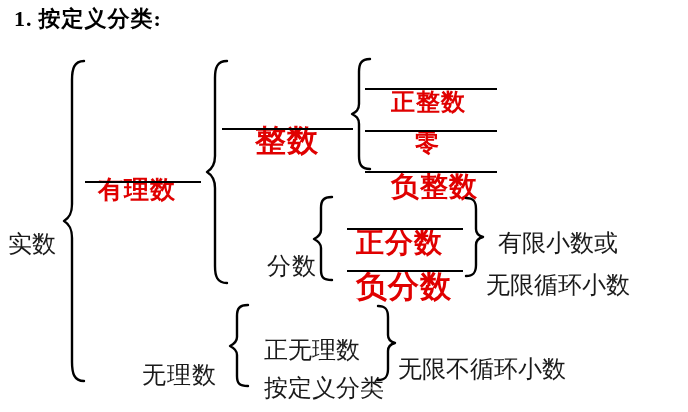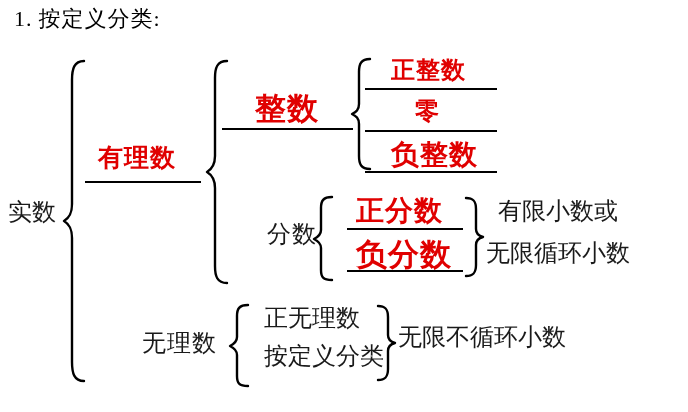--- a/index.html
+++ b/index.html
@@ -15,35 +15,36 @@
     font-family: "Liberation Serif", "DejaVu Serif", serif;
     color: #000000;
   }
 
   
   #title {
     position: absolute;
     left: 14px;
     top: 4px;
     font-size: 22px;
-    font-weight: normal;
+    font-weight: bold;
     letter-spacing: 1px;
     white-space: nowrap;
   }
   #title .num {
     font-family: "Liberation Serif", "DejaVu Serif", serif;
     margin-right: 6px;
   }
 
   
   .node {
     position: absolute;
     white-space: nowrap;
     font-size: 23px;
     line-height: 1;
+    margin-top: 32px;
   }
   .red {
     color: #e00000;
     font-weight: bold;
     font-family: "Liberation Serif", "DejaVu Serif", serif;
   }
   .black {
     color: #1a1a1a;
     font-weight: normal;
   }

